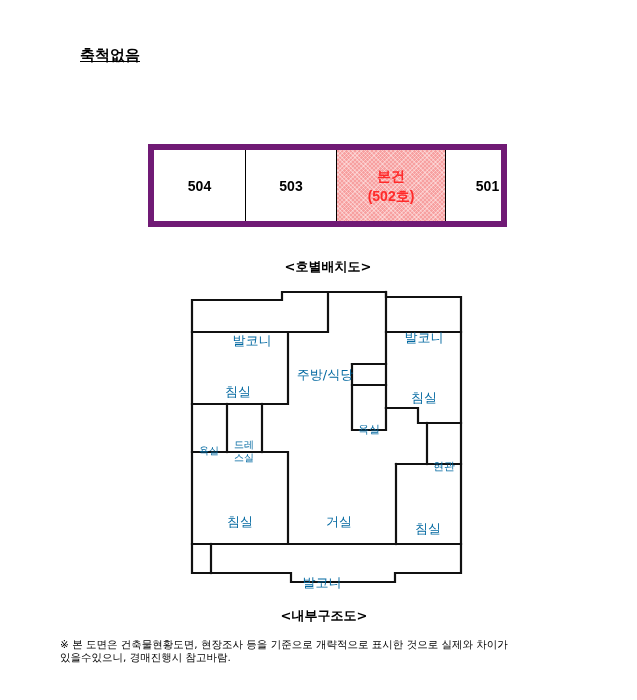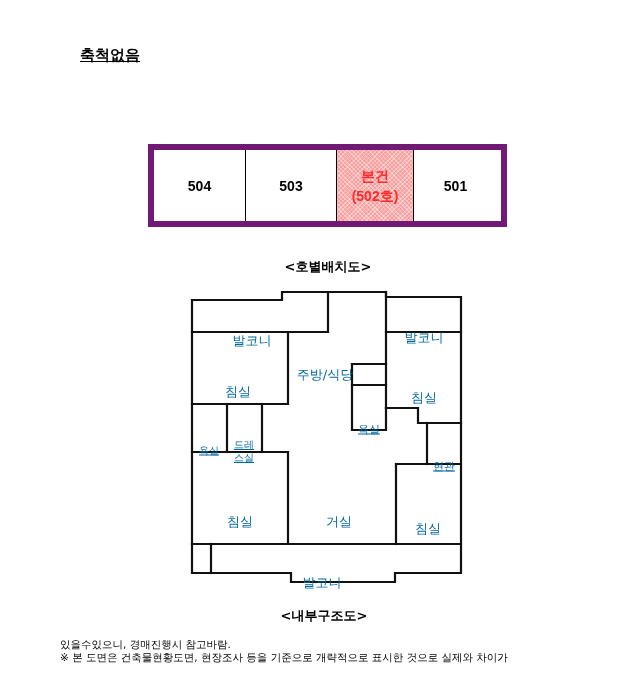--- a/index.html
+++ b/index.html
@@ -15,36 +15,36 @@
           font-size: 14px; font-weight: bold; font-family: "Liberation Sans", sans-serif; }
   .unit:last-child { border-right: none; }
   .unit.target { color: #ff2a2a;
      background-color: #f7a0a0;
      background-image: repeating-linear-gradient(45deg, rgba(255,255,255,0.35) 0 1px, transparent 1px 3px),
                        repeating-linear-gradient(-45deg, rgba(255,255,255,0.35) 0 1px, transparent 1px 3px);
      line-height: 20px; }
   .caption { font-size: 13px; font-weight: bold; text-align: center; width: 200px; }
   .plan { left: 0; top: 0; width: 637px; height: 700px; }
   .room-label { font-size: 13px; color: #0369a1; white-space: nowrap; transform: translate(-50%, -50%); margin-top: 23px; }
-  .room-label.small { font-size: 10px; line-height: 13px; text-align: center; text-decoration: underline; }
+  .room-label.small { font-size: 10px; line-height: 13px; text-align: center; }
   .note { left: 60px; top: 638px; width: 560px; font-size: 10.5px; line-height: 13px; color: #000; }
 </style>
 </head>
 <body>
 
 <div class="abs scale-note">축척없음</div>
 
 <div class="abs units">
   <div class="unit" style="width:92px">
     <span>504</span>
   </div>
   <div class="unit" style="width:91px">
     <span>503</span>
   </div>
-  <div class="unit target" style="width:77px">
+  <div class="unit target" style="width:109px">
     <span>본건</span>
     <span>(502호)</span>
   </div>
   <div class="unit" style="width:83px">
     <span>501</span>
   </div>
 </div>
 
 <div class="abs caption" style="left:228px; top:258px;">&lt;호별배치도&gt;</div>
 
@@ -92,15 +92,15 @@
 </div>
 <div class="abs room-label small" style="left:444px; top:443px; font-size:11px;">현관</div>
 <div class="abs room-label" style="left:240px; top:499px;">침실</div>
 <div class="abs room-label" style="left:339px; top:499px;">거실</div>
 <div class="abs room-label" style="left:428px; top:506px;">침실</div>
 <div class="abs room-label" style="left:322px; top:560px;">발코니</div>
 
 <div class="abs caption" style="left:224px; top:600px;margin-top:7px;">&lt;내부구조도&gt;</div>
 
 <div class="abs note">
+  <div>※ 본 도면은 건축물현황도면, 현장조사 등을 기준으로 개략적으로 표시한 것으로 실제와 차이가</div>
   <div>있을수있으니, 경매진행시 참고바람.</div>
-  <div>※ 본 도면은 건축물현황도면, 현장조사 등을 기준으로 개략적으로 표시한 것으로 실제와 차이가</div>
 </div>
 
 </body></html>

